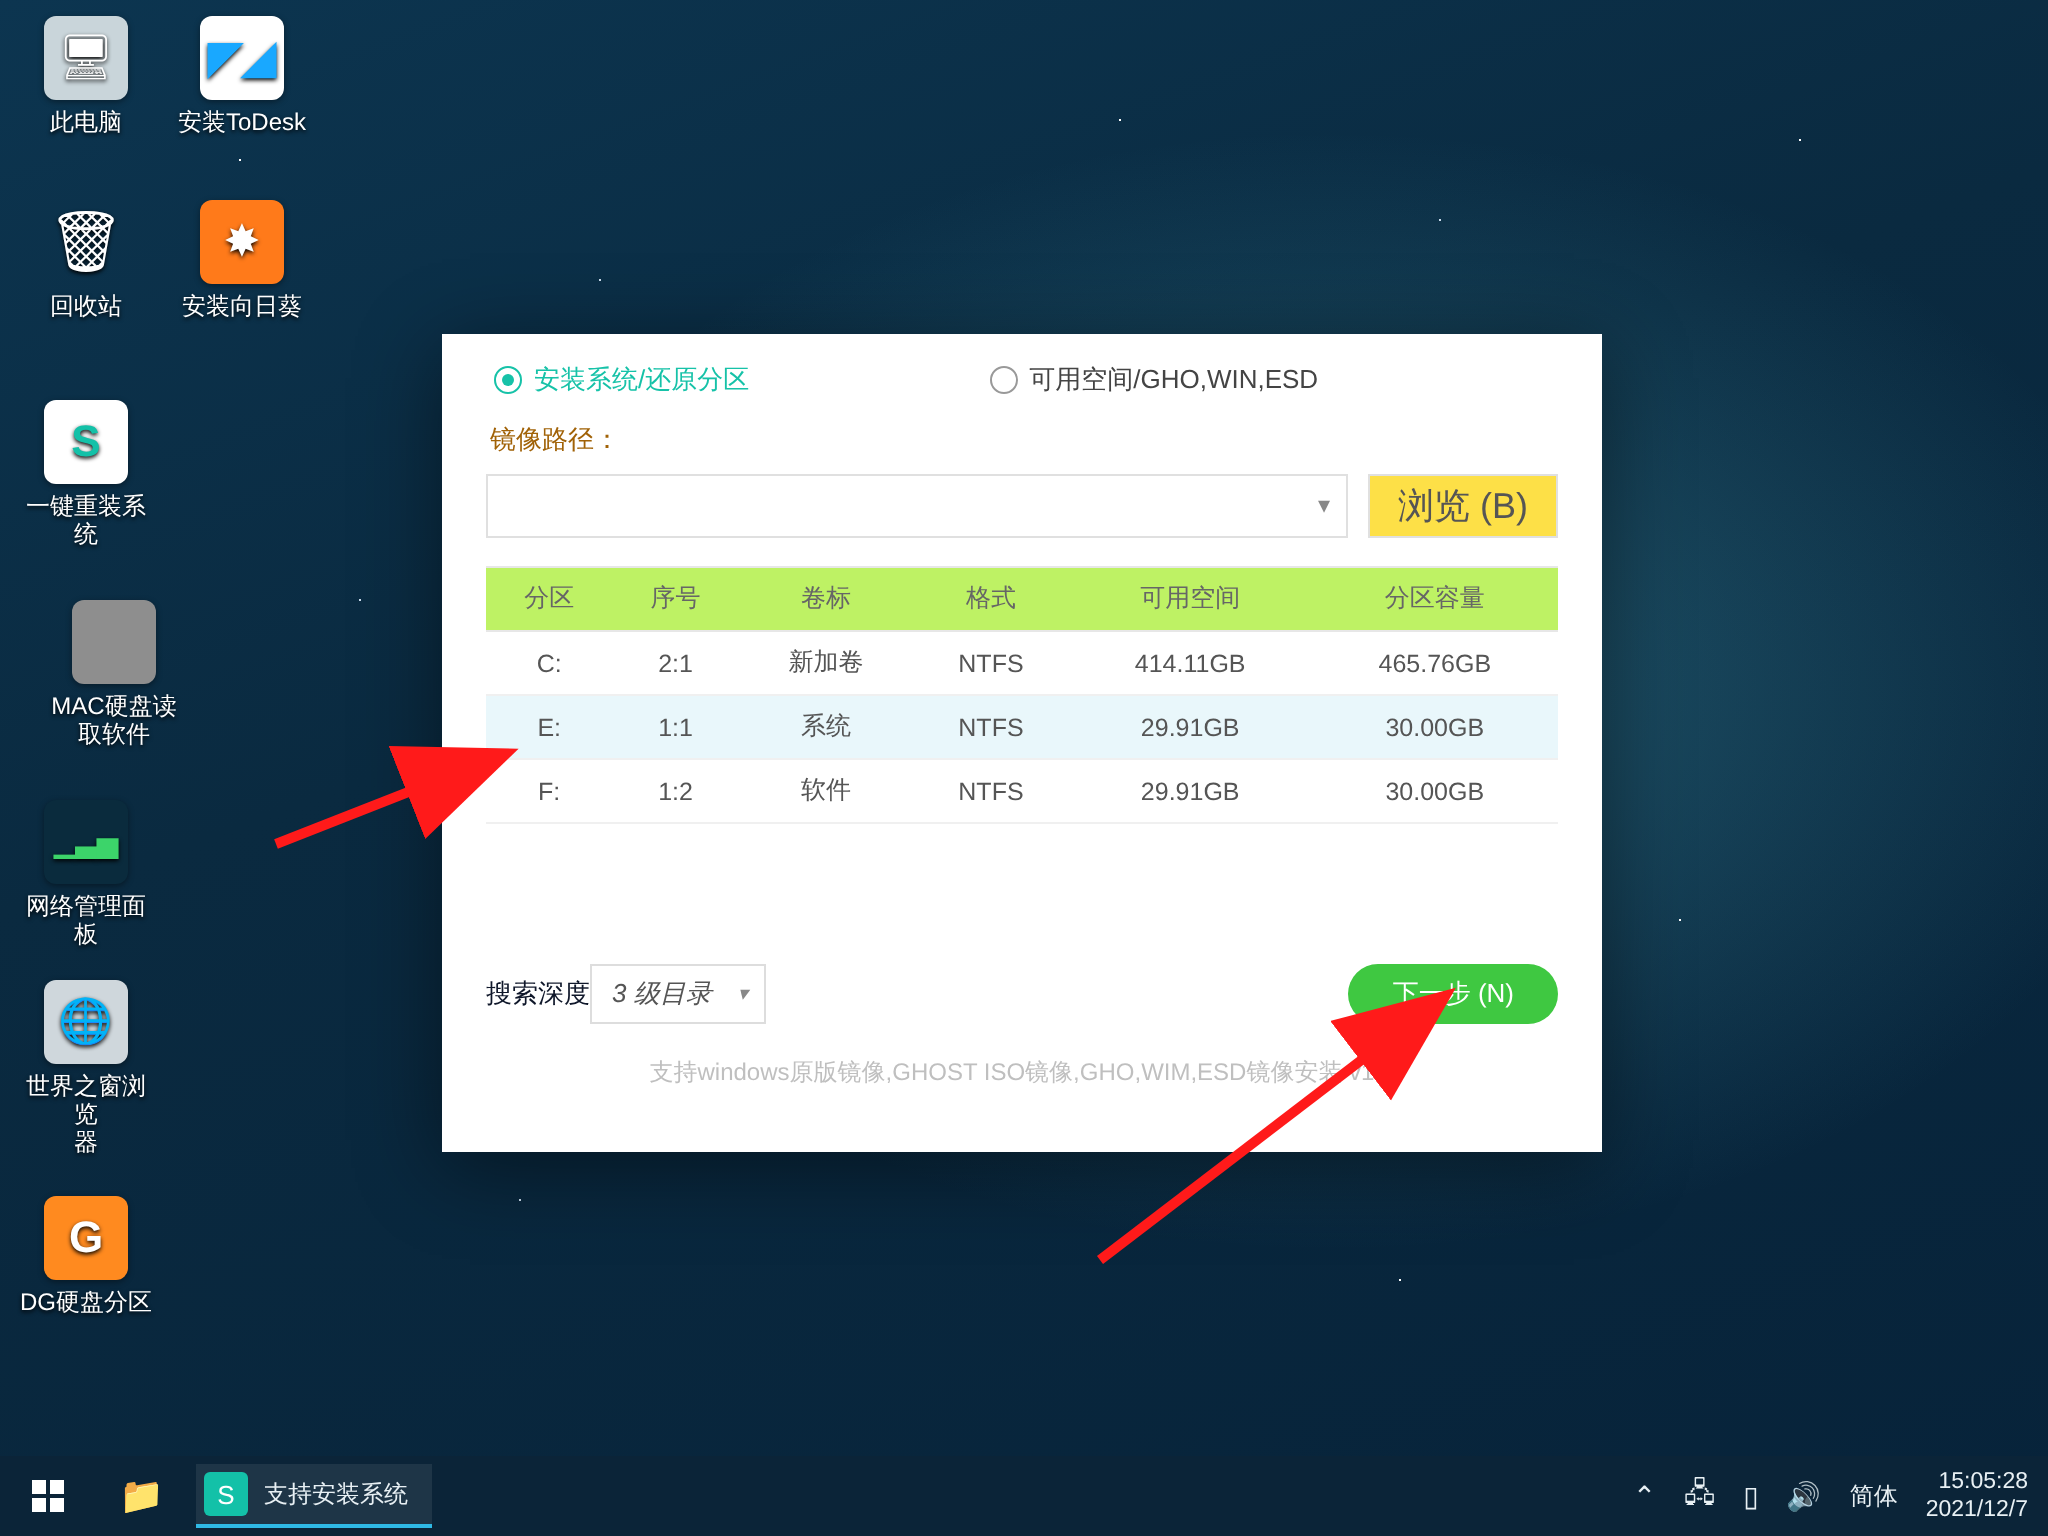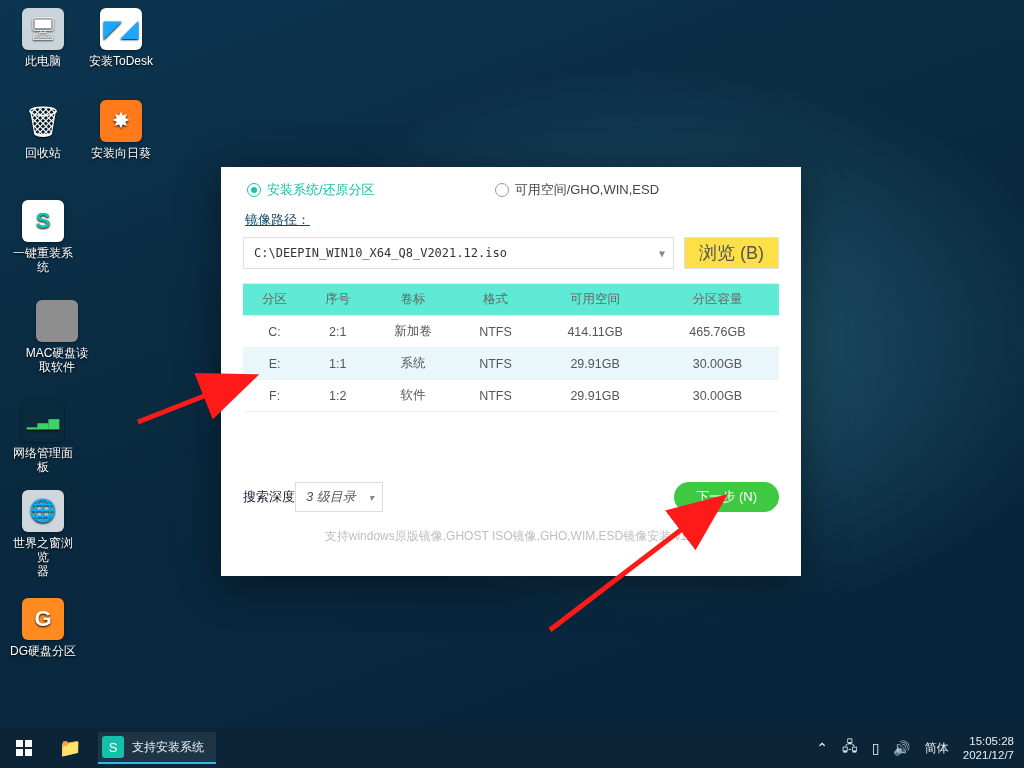--- a/index.html
+++ b/index.html
@@ -30,27 +30,27 @@
   #titlebar{height:38px;background:#11c0a7;color:#fff;display:flex;align-items:center;justify-content:center;font-size:15px;position:relative;}
   #win-ctrls{position:absolute;right:6px;top:0;height:38px;display:flex;align-items:center;gap:6px;}
   #win-ctrls .wb{width:22px;height:22px;display:flex;align-items:center;justify-content:center;color:#fff;font-size:15px;cursor:pointer;}
   #body{padding:14px 22px 10px;color:#444;font-size:13px;}
   .radios{display:flex;gap:120px;margin-bottom:12px;margin-left:4px;}
   .radio{display:flex;align-items:center;gap:6px;cursor:pointer;}
   .rdot{width:12px;height:12px;border:1px solid #999;border-radius:50%;display:inline-flex;align-items:center;justify-content:center;}
   .rdot.sel{border-color:#16c2a8;}
   .rdot.sel::after{content:"";width:6px;height:6px;background:#16c2a8;border-radius:50%;}
   .radio.sel .rlabel{color:#16c2a8;}
-  .pathlabel{margin:6px 0 8px 2px;color:#0c4a6e;text-decoration:underline;}
+  .pathlabel{margin:6px 0 8px 2px;color:#a16207;}
   .pathrow{display:flex;gap:10px;align-items:center;}
   .pathbox{flex:1;height:30px;border:1px solid #e0e0e0;display:flex;align-items:center;padding:0 10px;font-family:"Consolas","SimSun",monospace;font-size:12px;color:#333;position:relative;}
   .pathbox .dd{position:absolute;right:8px;color:#888;font-size:10px;}
   .browse{height:32px;padding:0 14px;border:1px solid #e0e0e0;background:#fde047;color:#555;font-size:18px;cursor:pointer;}
   table{width:100%;border-collapse:collapse;margin-top:14px;font-size:12.5px;color:#555;}
-  th{background:#5eead4;color:#666;font-weight:normal;padding:7px 4px;border-top:1px solid #e7e7e7;border-bottom:1px solid #e7e7e7;}
+  th{background:#bef264;color:#666;font-weight:normal;padding:7px 4px;border-top:1px solid #e7e7e7;border-bottom:1px solid #e7e7e7;}
   td{padding:7px 4px;text-align:center;border-bottom:1px solid #f0f0f0;}
   tr.selrow td{background:#e9f7fb;}
   .footer{display:flex;align-items:center;margin-top:70px;}
   .depthlabel{color:#0f172a;}
   .depthsel{height:28px;border:1px solid #ddd;padding:0 26px 0 10px;font-size:13px;color:#555;background:#fff;position:relative;display:inline-flex;align-items:center;cursor:pointer;font-style:italic;}
   .depthsel::after{content:"▾";position:absolute;right:8px;color:#888;font-size:10px;}
   .nextbtn{margin-left:auto;background:#3fc841;color:#fff;border:none;border-radius:16px;height:30px;padding:0 22px;font-size:13px;cursor:pointer;}
   .hint{text-align:center;color:#bfbfbf;font-size:12px;margin-top:16px;}
   
   .arrow{position:absolute;pointer-events:none;}
@@ -117,21 +117,20 @@
           <span class="rlabel">安装系统/还原分区</span>
         </div>
         <div class="radio">
           <span class="rdot"></span>
           <span class="rlabel">可用空间/GHO,WIN,ESD</span>
         </div>
       </div>
       <div class="pathlabel">镜像路径：</div>
       <div class="pathrow">
         <div class="pathbox">
-          <span>C:\DEEPIN_WIN10_X64_Q8_V2021.12.iso</span>
           <span class="dd">▼</span>
         </div>
         <button class="browse">浏览 (B)</button>
       </div>
 
       <table>
         <thead>
             <tr>
           <th>分区</th>
           <th>序号</th>

